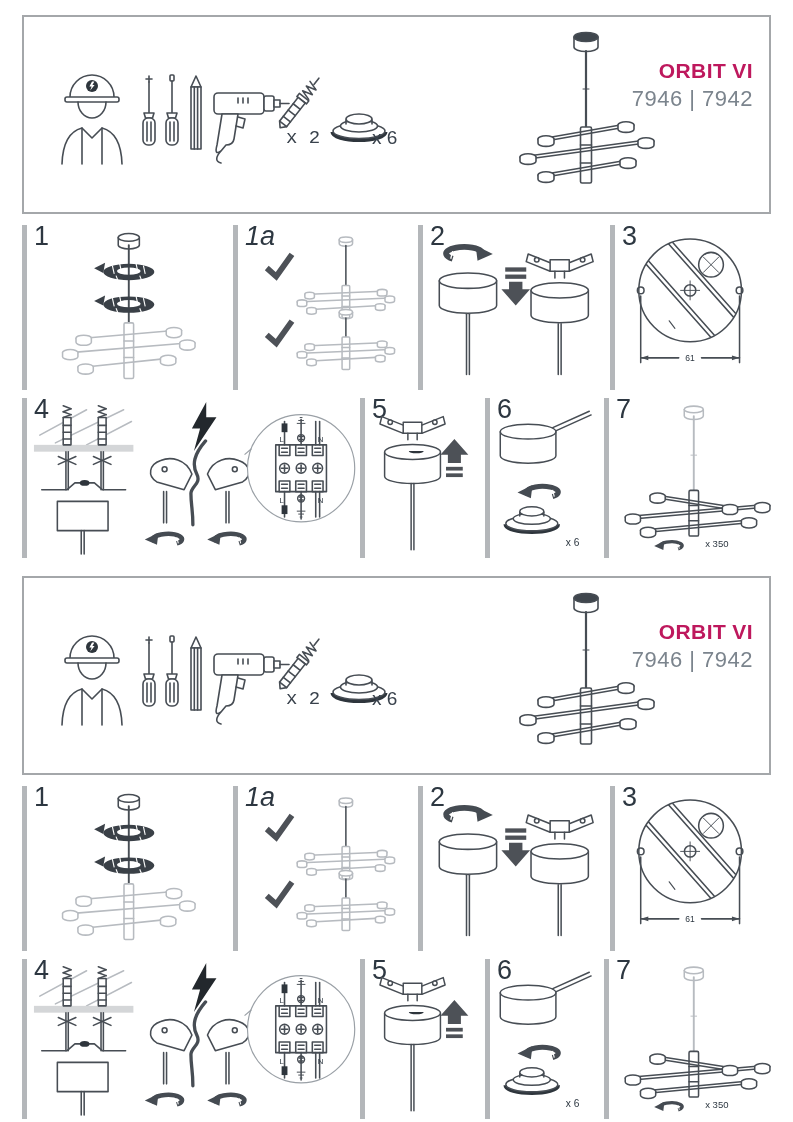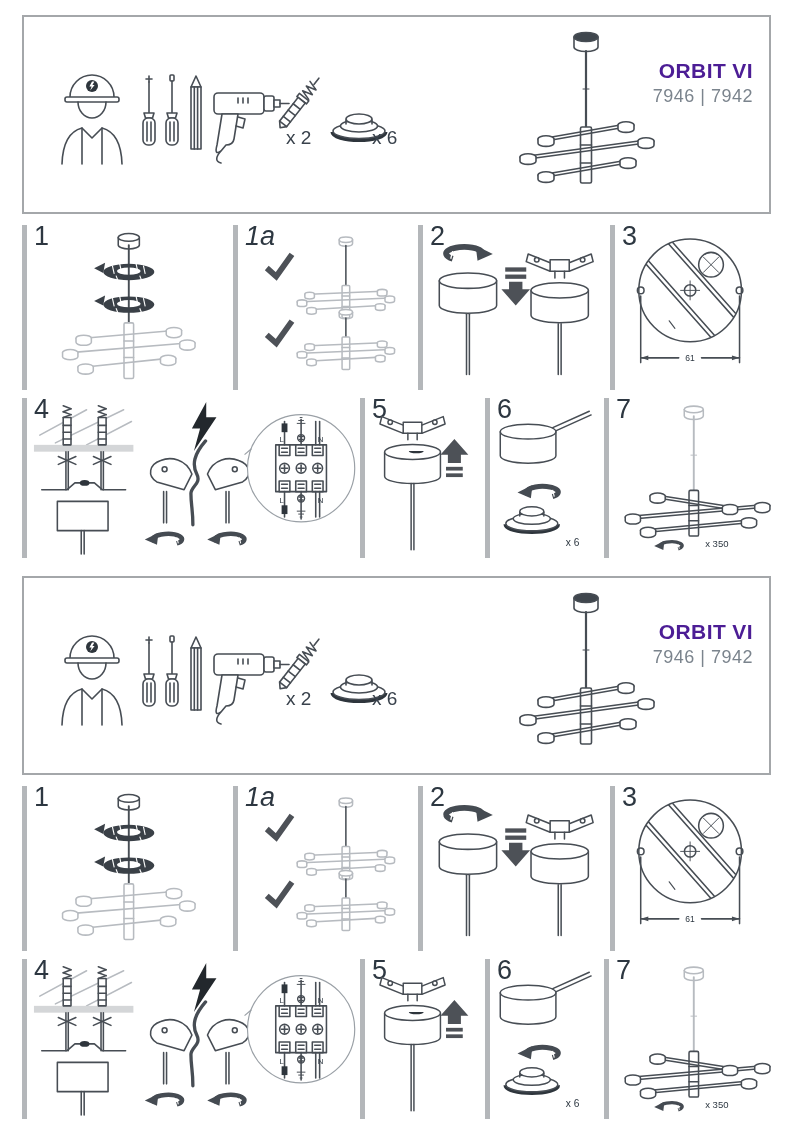--- a/index.html
+++ b/index.html
@@ -9,26 +9,26 @@
   
   .hdr{position:absolute;left:22px;top:15px;width:745px;height:195px;
        border:2px solid #a4a7aa;background:#fff;}
   .hdr svg{position:absolute;overflow:visible;}
   .installer{left:32px;top:50px;width:72px;height:100px;}
   .tools{left:112px;top:56px;width:74px;height:95px;}
   .drill{left:186px;top:60px;width:80px;height:90px;}
   .anchor{left:246px;top:54px;width:58px;height:74px;}
   .shadeic{left:306px;top:86px;width:58px;height:42px;}
   .qty{position:absolute;font-size:19px;color:#39424c;}
-  .qty2{left:262px;top:110px;}
+  .qty2{left:262px;top:110px;font-family:Liberation Mono, monospace;}
   .qty6{left:348px;top:110px;}
   .product{left:486px;top:12px;width:148px;height:172px;}
   .pname{position:absolute;right:16px;top:42px;font-size:21px;font-weight:bold;
-         color:#4c1d95;letter-spacing:.4px;}
-  .pmodels{position:absolute;right:16px;top:69px;font-size:18px;color:#7b848d;
+         color:#be185d;letter-spacing:.4px;}
+  .pmodels{position:absolute;right:16px;top:69px;font-size:22px;color:#7b848d;
            letter-spacing:.5px;}
   
   .step{position:absolute;}
   .bar{position:absolute;left:0;top:0;bottom:0;width:5px;background:#b4b7ba;}
   .num{position:absolute;left:12px;top:-4px;font-size:27px;color:#2d3741;}
   .art{position:absolute;left:6px;top:2px;width:calc(100% - 8px);
        height:calc(100% - 4px);overflow:visible;}
   
   .s1 {left:22px; top:225px;width:200px;height:165px;}
   .s1a{left:233px;top:225px;width:175px;height:165px;font-style:italic;}

